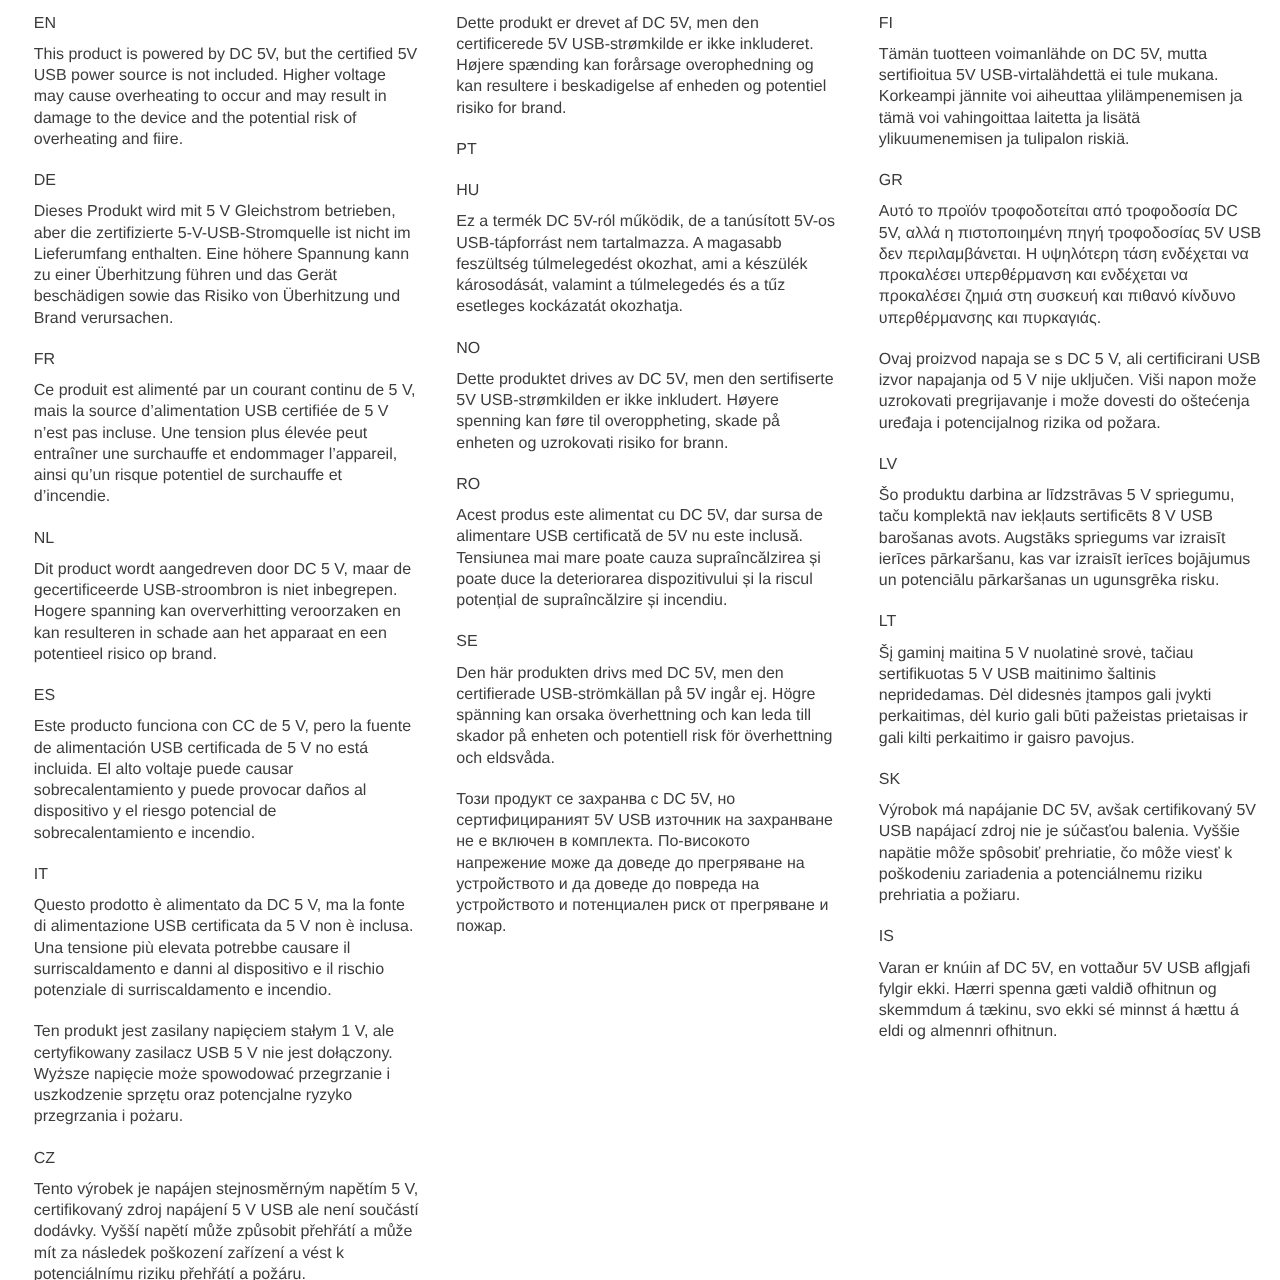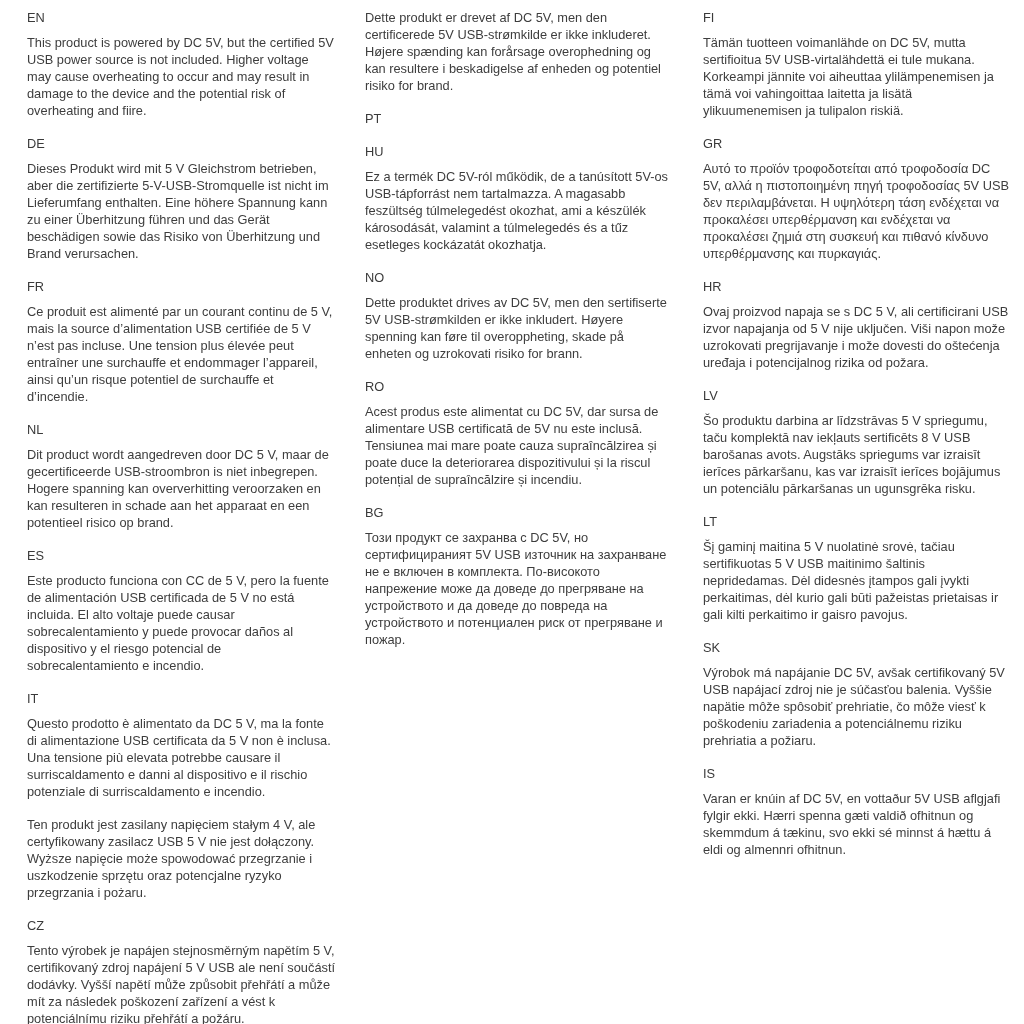--- a/index.html
+++ b/index.html
@@ -58,21 +58,21 @@
     </div>
     <div class="section">
       <div class="lang-code">ES</div>
       <div class="lang-text">Este producto funciona con CC de 5 V, pero la fuente de alimentación USB certificada de 5 V no está incluida. El alto voltaje puede causar sobrecalentamiento y puede provocar daños al dispositivo y el riesgo potencial de sobrecalentamiento e incendio.</div>
     </div>
     <div class="section">
       <div class="lang-code">IT</div>
       <div class="lang-text">Questo prodotto è alimentato da DC 5 V, ma la fonte di alimentazione USB certificata da 5 V non è inclusa. Una tensione più elevata potrebbe causare il surriscaldamento e danni al dispositivo e il rischio potenziale di surriscaldamento e incendio.</div>
     </div>
     <div class="section">
-      <div class="lang-text">Ten produkt jest zasilany napięciem stałym 4 V, ale certyfikowany zasilacz USB 5 V nie jest dołączony. Wyższe napięcie może spowodować przegrzanie i uszkodzenie sprzętu oraz potencjalne ryzyko przegrzania i pożaru.</div>
+      <div class="lang-text">Ten produkt jest zasilany napięciem stałym 1 V, ale certyfikowany zasilacz USB 5 V nie jest dołączony. Wyższe napięcie może spowodować przegrzanie i uszkodzenie sprzętu oraz potencjalne ryzyko przegrzania i pożaru.</div>
     </div>
     <div class="section">
       <div class="lang-code">CZ</div>
       <div class="lang-text">Tento výrobek je napájen stejnosměrným napětím 5 V, certifikovaný zdroj napájení 5 V USB ale není součástí dodávky. Vyšší napětí může způsobit přehřátí a může mít za následek poškození zařízení a vést k potenciálnímu riziku přehřátí a požáru.</div>
     </div>
   </div>
 
   <div class="col">
     <div class="section">
       <div class="lang-text">Dette produkt er drevet af DC 5V, men den certificerede 5V USB-strømkilde er ikke inkluderet. Højere spænding kan forårsage overophedning og kan resultere i beskadigelse af enheden og potentiel risiko for brand.</div>
@@ -86,36 +86,38 @@
     </div>
     <div class="section">
       <div class="lang-code">NO</div>
       <div class="lang-text">Dette produktet drives av DC 5V, men den sertifiserte 5V USB-strømkilden er ikke inkludert. Høyere spenning kan føre til overoppheting, skade på enheten og uzrokovati risiko for brann.</div>
     </div>
     <div class="section">
       <div class="lang-code">RO</div>
       <div class="lang-text">Acest produs este alimentat cu DC 5V, dar sursa de alimentare USB certificată de 5V nu este inclusă. Tensiunea mai mare poate cauza supraîncălzirea și poate duce la deteriorarea dispozitivului și la riscul potențial de supraîncălzire și incendiu.</div>
     </div>
     <div class="section">
-      <div class="lang-code">BG</div>
+      <div class="lang-code">SE</div>
+      <div class="lang-text">Den här produkten drivs med DC 5V, men den certifierade USB-strömkällan på 5V ingår ej. Högre spänning kan orsaka överhettning och kan leda till skador på enheten och potentiell risk för överhettning och eldsvåda.</div>
+    </div>
+    <div class="section">
       <div class="lang-text">Този продукт се захранва с DC 5V, но сертифицираният 5V USB източник на захранване не е включен в комплекта. По-високото напрежение може да доведе до прегряване на устройството и да доведе до повреда на устройството и потенциален риск от прегряване и пожар.</div>
     </div>
   </div>
 
   <div class="col">
     <div class="section">
       <div class="lang-code">FI</div>
       <div class="lang-text">Tämän tuotteen voimanlähde on DC 5V, mutta sertifioitua 5V USB-virtalähdettä ei tule mukana. Korkeampi jännite voi aiheuttaa ylilämpenemisen ja tämä voi vahingoittaa laitetta ja lisätä ylikuumenemisen ja tulipalon riskiä.</div>
     </div>
     <div class="section">
       <div class="lang-code">GR</div>
       <div class="lang-text">Αυτό το προϊόν τροφοδοτείται από τροφοδοσία DC 5V, αλλά η πιστοποιημένη πηγή τροφοδοσίας 5V USB δεν περιλαμβάνεται. Η υψηλότερη τάση ενδέχεται να προκαλέσει υπερθέρμανση και ενδέχεται να προκαλέσει ζημιά στη συσκευή και πιθανό κίνδυνο υπερθέρμανσης και πυρκαγιάς.</div>
     </div>
     <div class="section">
-      <div class="lang-code">HR</div>
       <div class="lang-text">Ovaj proizvod napaja se s DC 5 V, ali certificirani USB izvor napajanja od 5 V nije uključen. Viši napon može uzrokovati pregrijavanje i može dovesti do oštećenja uređaja i potencijalnog rizika od požara.</div>
     </div>
     <div class="section">
       <div class="lang-code">LV</div>
       <div class="lang-text">Šo produktu darbina ar līdzstrāvas 5 V spriegumu, taču komplektā nav iekļauts sertificēts 8 V USB barošanas avots. Augstāks spriegums var izraisīt ierīces pārkaršanu, kas var izraisīt ierīces bojājumus un potenciālu pārkaršanas un ugunsgrēka risku.</div>
     </div>
     <div class="section">
       <div class="lang-code">LT</div>
       <div class="lang-text">Šį gaminį maitina 5 V nuolatinė srovė, tačiau sertifikuotas 5 V USB maitinimo šaltinis nepridedamas. Dėl didesnės įtampos gali įvykti perkaitimas, dėl kurio gali būti pažeistas prietaisas ir gali kilti perkaitimo ir gaisro pavojus.</div>
     </div>

